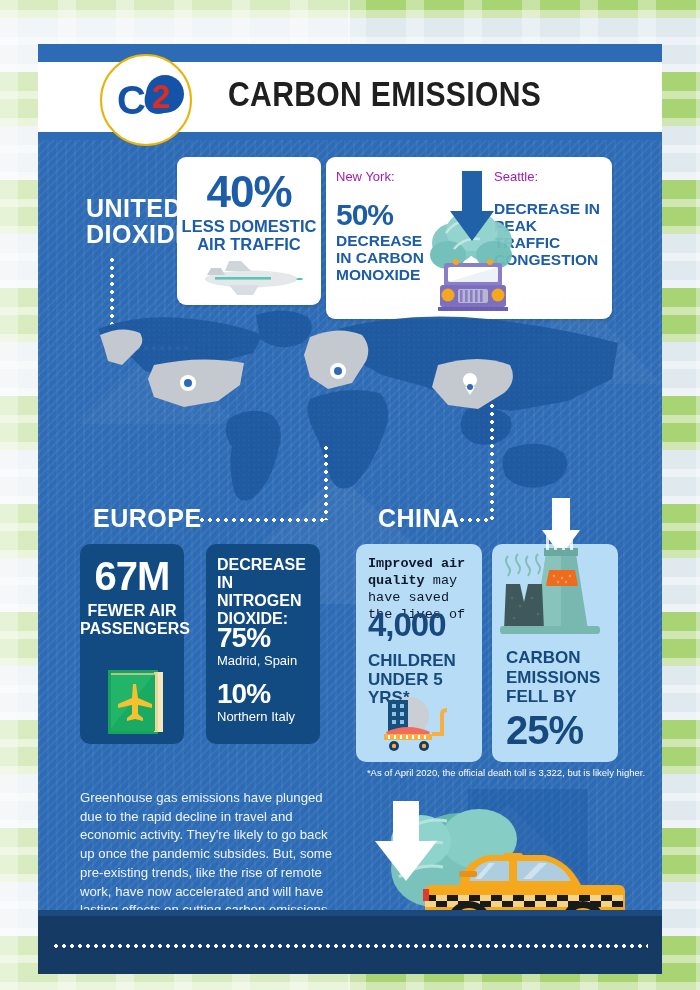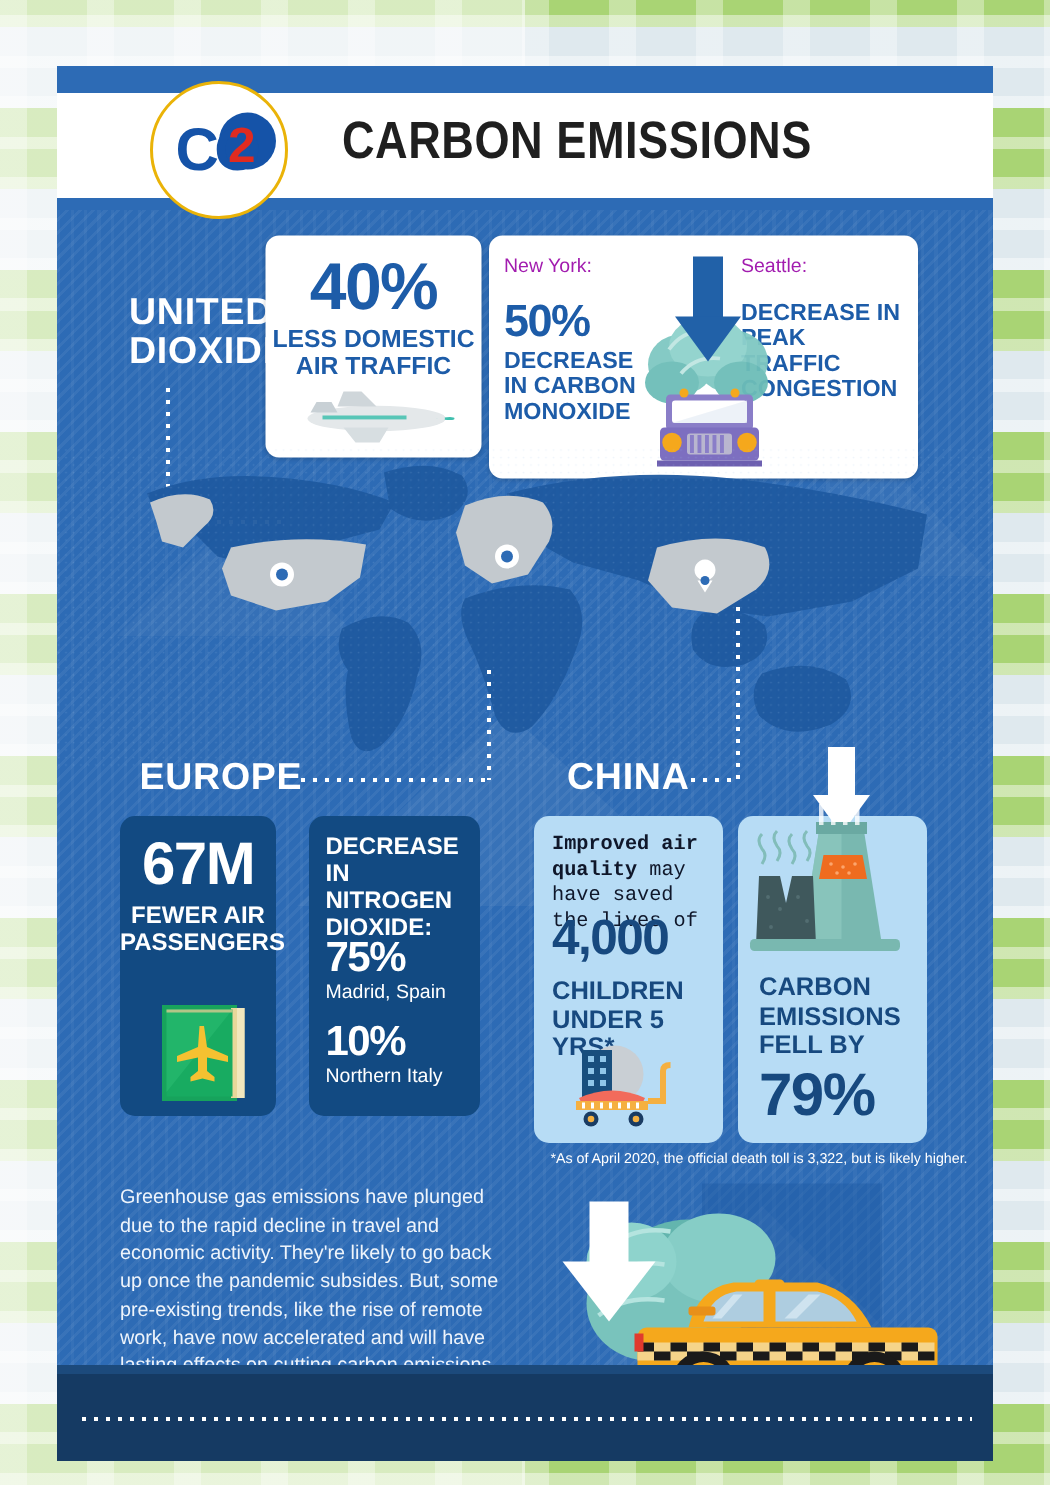--- a/index.html
+++ b/index.html
@@ -500,21 +500,21 @@
           <path d="M24 76 q4 -6 0 -10 q-4 -6 0 -10"></path>
           <path d="M34 78 q4 -6 0 -10 q-4 -6 0 -10"></path>
           <path d="M44 76 q4 -6 0 -10 q-4 -6 0 -10"></path>
         </g>
       </svg>
       <div style="position:absolute;left:14px;top:104px;" class="cn-txt">
         <span>CARBON</span><br>
         <span>EMISSIONS</span><br>
         <span class="u">FELL</span><span> BY</span>
       </div>
-      <div style="position:absolute;left:14px;top:166px;" class="cn-pct">79%</div>
+      <div style="position:absolute;left:14px;top:166px;" class="cn-pct">25%</div>
     </div>
 
     <div id="footnote">*As of April 2020, the official death toll is 3,322, but is likely higher.</div>
 
     <div id="paragraph">Greenhouse gas emissions have plunged due to the rapid decline in travel and economic activity. They're likely to go back up once the pandemic subsides. But, some pre-existing trends, like the rise of remote work, have now accelerated and will have lasting effects on cutting carbon emissions.</div>
 
     <svg id="taxi-scene" viewBox="0 0 300 162">
 
       <g>
         <ellipse cx="96" cy="66" rx="50" ry="42" fill="#63b5ae"></ellipse>

